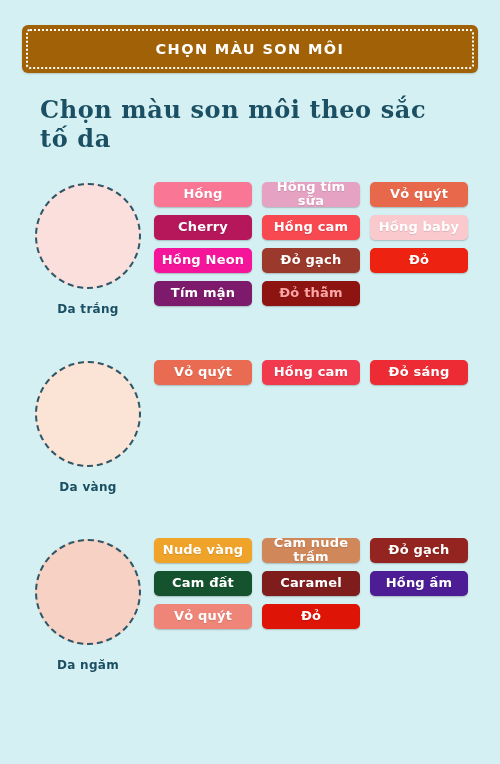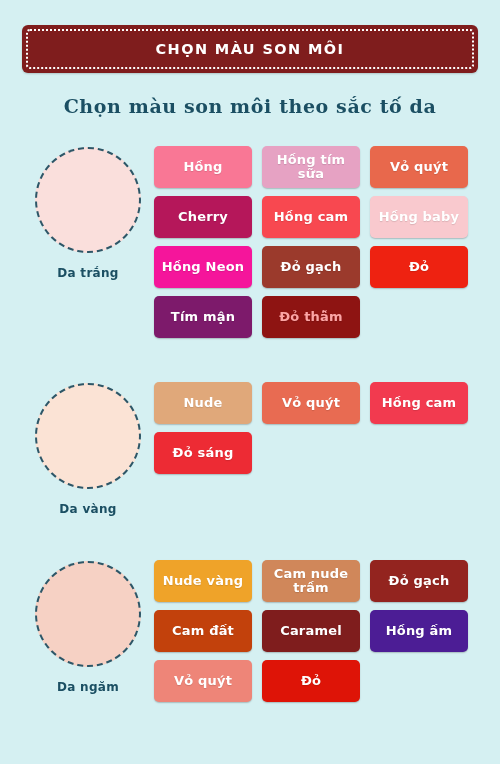--- a/index.html
+++ b/index.html
@@ -36,23 +36,22 @@
     font-size: 14.5px;
     font-weight: bold;
     letter-spacing: 1.4px;
     text-transform: uppercase;
     font-family: "DejaVu Sans", "Liberation Sans", sans-serif;
   }
 
   
   .title {
     margin: 22px 40px 0 40px;
-    text-align: center;
     color: #1b4f63;
-    font-size: 19px;
+    font-size: 24px;
     font-weight: bold;
     line-height: 1.22;
     letter-spacing: 0.6px;
     font-family: "DejaVu Serif", "Liberation Serif", serif;
   }
 
   
   .section {
     display: flex;
     align-items: flex-start;
@@ -90,41 +89,41 @@
   .chips-col {
     flex: 1;
     display: flex;
     flex-wrap: wrap;
     gap: 8px 10px;
     padding-top: 2px;
     padding-right: 12px;
   }
   .chip {
     width: 98px;
-    height: 42px;
+    height: 25px;
     border-radius: 5px;
     display: flex;
     align-items: center;
     justify-content: center;
     text-align: center;
     color: #ffffff;
     font-size: 13px;
     font-weight: bold;
     line-height: 1.08;
     letter-spacing: 0.2px;
     box-sizing: border-box;
     padding: 2px 4px;
     box-shadow: 0 1px 1.5px rgba(0,0,0,0.22);
     text-shadow: 0 1px 1px rgba(0,0,0,0.12);
   }
 </style>
 </head>
 <body style="background: rgb(213, 240, 242);">
 
-<div class="banner-wrap" style="background: #7f1d1d; text-align: right;">
+<div class="banner-wrap" style="background: #a16207; text-align: right;">
   <div class="banner-inner">
     <span class="banner-text">CHỌN MÀU SON MÔI</span>
   </div>
 </div>
 
 <div class="title" style="color: rgb(27, 79, 99);">Chọn màu son môi theo sắc tố da</div>
 
 <div class="section s1">
   <div class="skin-col">
     <div class="skin-circle" style="background: rgb(250, 223, 220);"></div>
@@ -144,35 +143,34 @@
     <div class="chip" style="background: rgb(142, 20, 18); color: #fca5a5;">Đỏ thẫm</div>
   </div>
 </div>
 
 <div class="section s2">
   <div class="skin-col">
     <div class="skin-circle" style="background: rgb(251, 227, 213);"></div>
     <div class="skin-label">Da vàng</div>
   </div>
   <div class="chips-col">
-    <div class="chip" style="background: rgb(224, 168, 122); color: rgb(255, 255, 255);">Nude</div>
     <div class="chip" style="background: rgb(232, 107, 82); color: rgb(255, 255, 255);">Vỏ quýt</div>
     <div class="chip" style="background: rgb(242, 58, 79); color: rgb(255, 255, 255);">Hồng cam</div>
     <div class="chip" style="background: rgb(237, 43, 52); color: rgb(255, 255, 255);">Đỏ sáng</div>
   </div>
 </div>
 
 <div class="section s3">
   <div class="skin-col">
     <div class="skin-circle" style="background: rgb(246, 209, 196);"></div>
     <div class="skin-label">Da ngăm</div>
   </div>
   <div class="chips-col">
     <div class="chip" style="background: rgb(239, 163, 41); color: rgb(255, 255, 255);">Nude vàng</div>
     <div class="chip" style="background: rgb(208, 135, 90); color: rgb(255, 255, 255);">Cam nude trầm</div>
     <div class="chip" style="background: rgb(147, 36, 31); color: rgb(255, 255, 255);">Đỏ gạch</div>
-    <div class="chip" style="background: #c2410c; color: rgb(255, 255, 255); text-align: center;">Cam đất</div>
+    <div class="chip" style="background: #14532d; color: rgb(255, 255, 255); text-align: center;">Cam đất</div>
     <div class="chip" style="background: #7f1d1d; color: rgb(255, 255, 255);">Caramel</div>
     <div class="chip" style="background: #4c1d95; color: rgb(255, 255, 255);">Hồng ấm</div>
     <div class="chip" style="background: rgb(238, 133, 120); color: rgb(255, 255, 255);">Vỏ quýt</div>
     <div class="chip" style="background: rgb(222, 20, 7); color: rgb(255, 255, 255);">Đỏ</div>
   </div>
 </div>
 
 </body></html>

